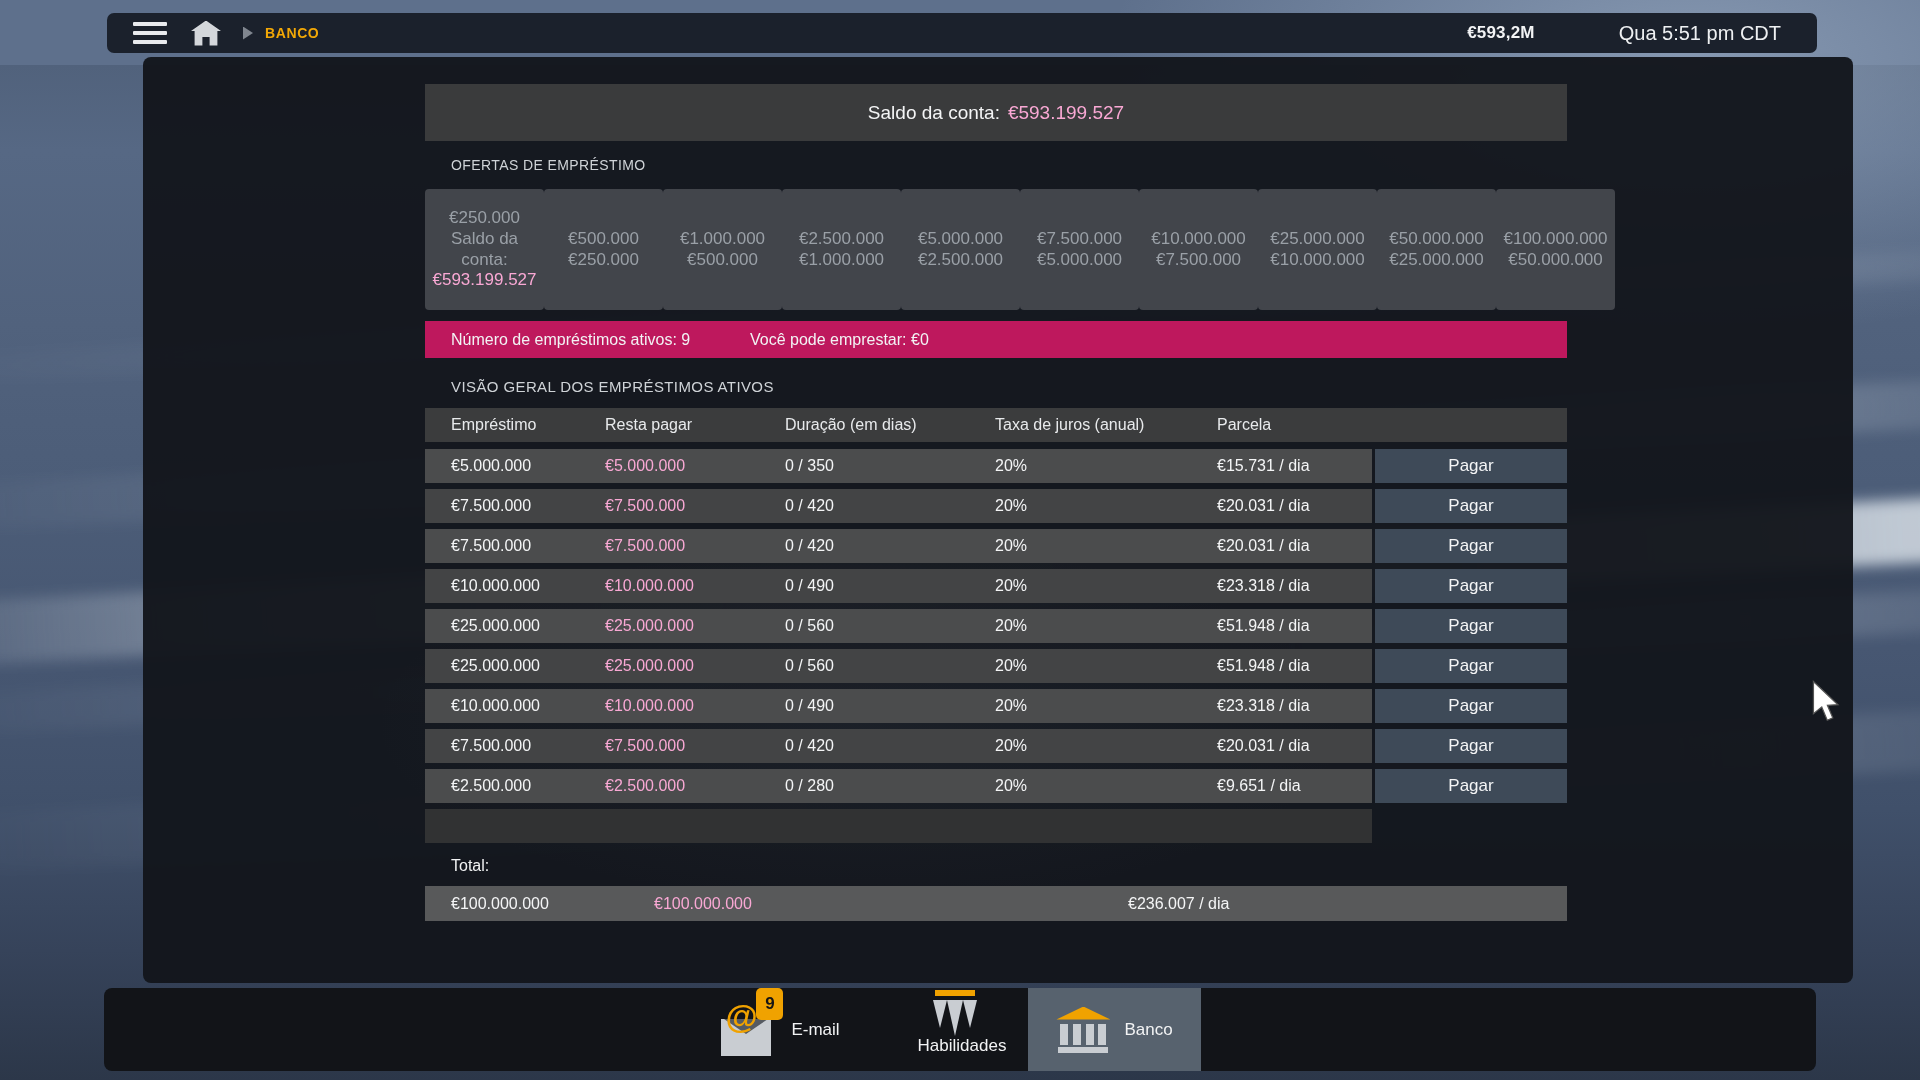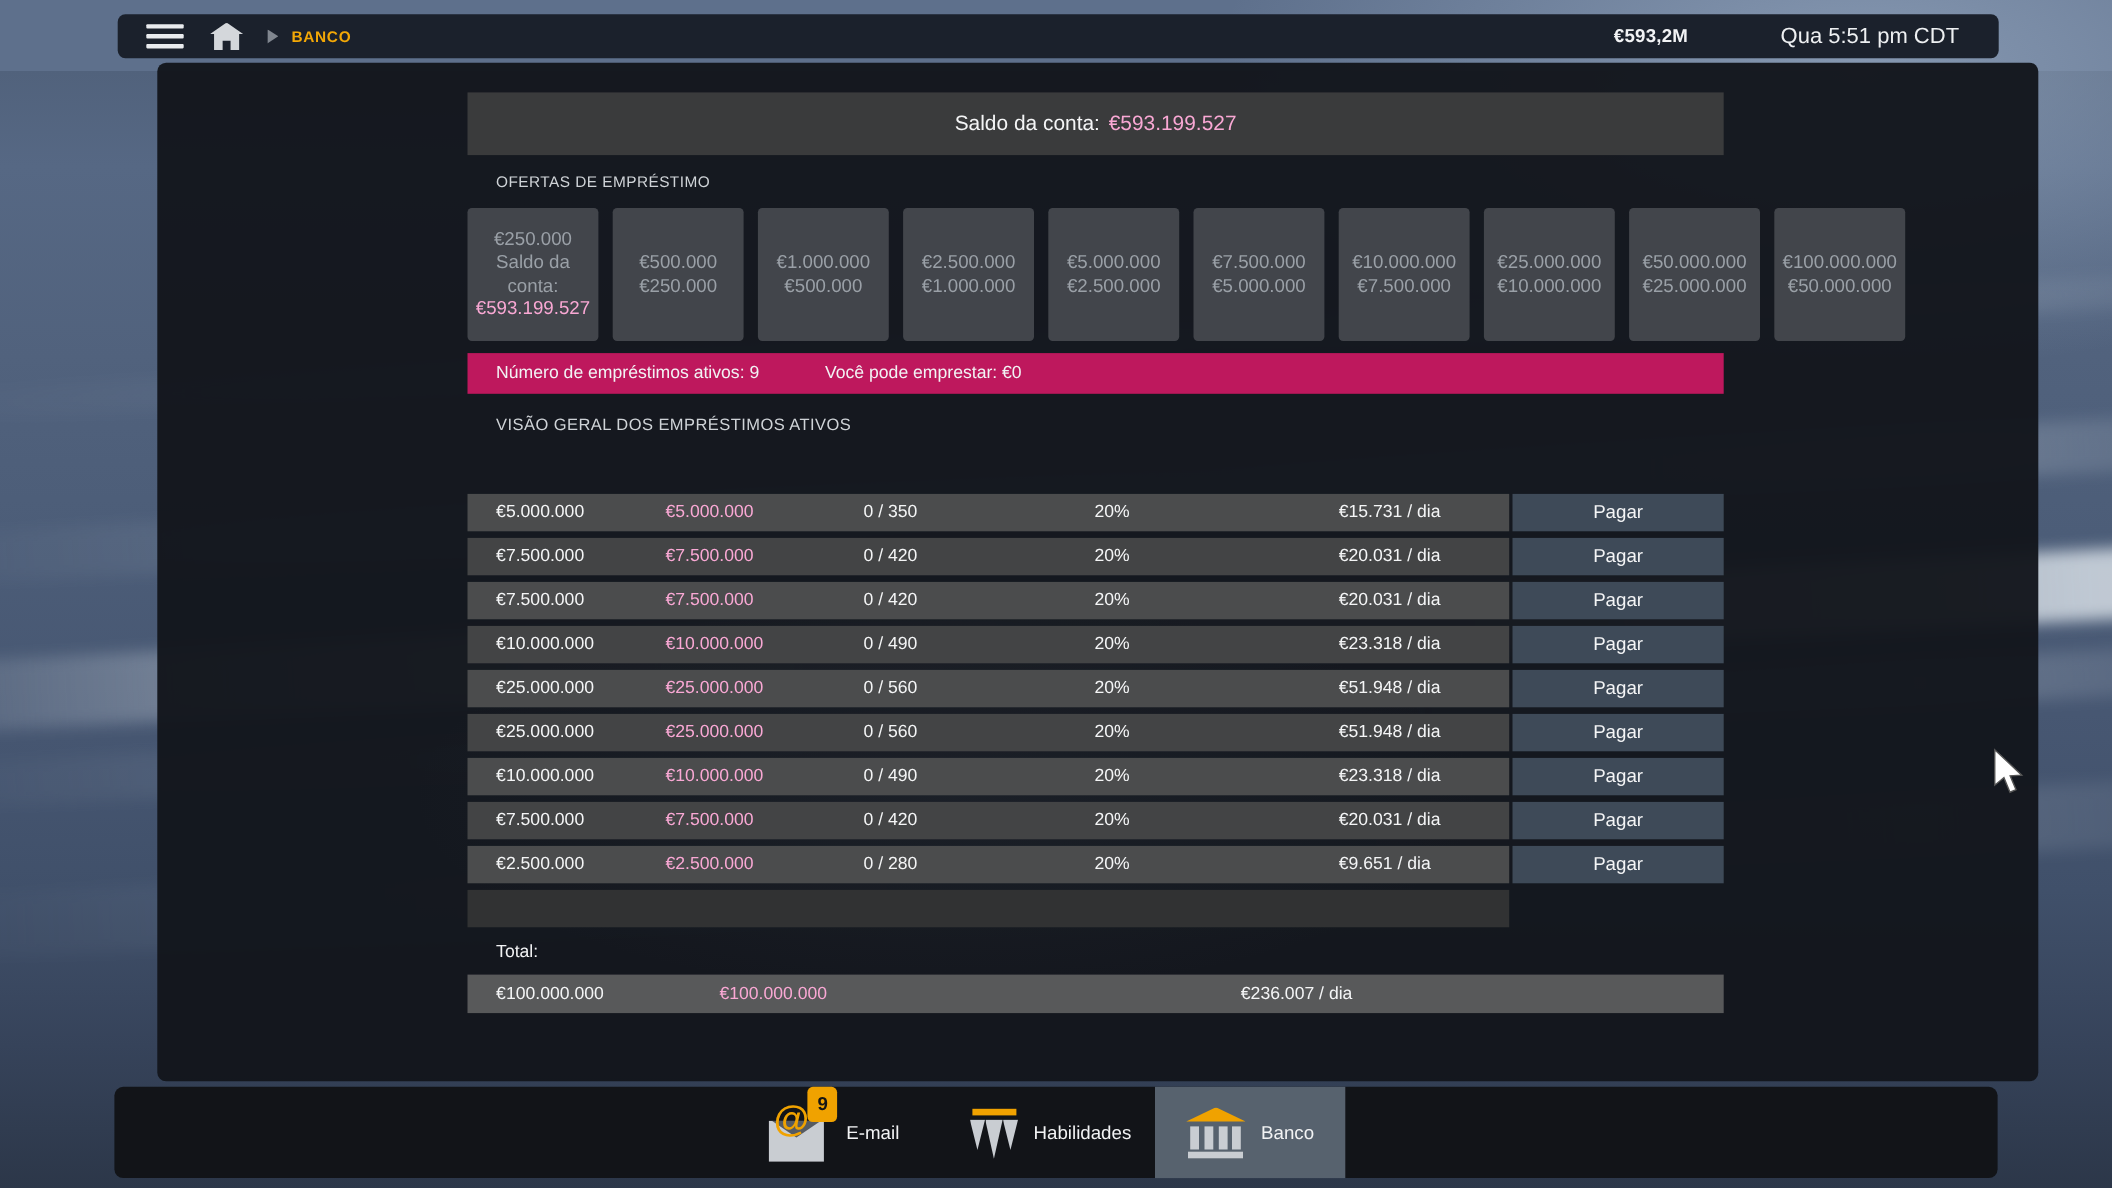--- a/index.html
+++ b/index.html
@@ -43,21 +43,21 @@
 
   .saldo-bar { position:absolute; left:282px; top:27px; width:1142px; height:57px; background:#3a3b3c;
     display:flex; align-items:center; justify-content:center; font-size:19px; color:#f4f5f6; }
   .saldo-bar .accent { margin-left:8px; }
   .accent { color:#f9a8d4; }
 
   .sect-label { position:absolute; left:308px; color:#cfd3d7; font-size:14px; letter-spacing:.4px; }
   .offers-title { top:100px; }
   .table-title { top:321px; font-size:15px; }
 
-  .tiles { position:absolute; left:282px; top:132px; display:flex; gap:13px; }
+  .tiles { position:absolute; left:282px; top:132px; display:flex; }
   .tile { width:119px; height:121px; background:#42454b; border-radius:4px; cursor:pointer;
     display:flex; flex-direction:column; align-items:center; justify-content:center;
     color:#9aa0a7; font-size:17px; line-height:1.22; text-align:center; padding:0 8px; }
   .tile .nowrap { white-space:nowrap; }
 
   .info-bar { position:absolute; left:282px; top:264px; width:1142px; height:37px; background:#be185d;
     display:flex; align-items:center; color:#f2f3f4; font-size:16px; }
   .info-bar .i1 { margin-left:26px; }
   .info-bar .i2 { position:absolute; left:325px; }
 
@@ -79,21 +79,21 @@
   .total-bar { position:absolute; left:282px; top:829px; width:1142px; height:35px; background:#58595a;
     display:grid; grid-template-columns:203px 474px auto; align-items:center; padding-left:26px;
     color:#f4f5f6; font-size:16px; }
 
   
   .dock { position:absolute; left:104px; top:988px; width:1712px; height:83px; z-index:2;
     background:#121418; border-radius:8px; display:flex; align-items:center; justify-content:center; }
   .dock-item { display:flex; align-items:center; height:100%; cursor:pointer; color:#f2f3f4; font-size:17px; }
   .dock-item .lbl { margin-left:14px; }
   .email-item { margin-right:64px; }
-  .skills-item { margin-right:22px; }
+  .skills-item { margin-right:22px;flex-direction:column; }
   .bank-item { background:#57626e; padding:0 28px; }
 
   .env-wrap { position:relative; width:58px; height:52px; }
   .envelope { position:absolute; left:2px; bottom:0; width:50px; height:37px; background:#c9cdd2; }
   .envelope:before { content:""; position:absolute; left:3px; top:0; width:0; height:0;
     border-left:22px solid transparent; border-right:22px solid transparent; border-top:15px solid #565b62; }
   .at-sign { position:absolute; left:6px; top:-4px; color:#f0a200; font-size:33px; font-weight:bold; line-height:1; }
   .mail-badge { position:absolute; right:-6px; top:-16px; width:27px; height:32px; background:#f0a200;
     border-radius:5px; display:flex; align-items:center; justify-content:center;
     color:#151515; font-size:17px; font-weight:bold; }
@@ -196,20 +196,27 @@
       </div>
     </div>
 
   <div class="info-bar">
     <span class="i1">Número de empréstimos ativos: 9</span>
     <span class="i2">Você pode emprestar: €0</span>
   </div>
 
   <div class="sect-label table-title">VISÃO GERAL DOS EMPRÉSTIMOS ATIVOS</div>
 
+  <div class="thead">
+    <span>Empréstimo</span>
+    <span>Resta pagar</span>
+    <span>Duração (em dias)</span>
+    <span>Taxa de juros (anual)</span>
+    <span>Parcela</span>
+  </div>
 
   <div class="rows">
       <div class="loan-row">
         <div class="cells">
           <span>€5.000.000</span>
           <span class="accent">€5.000.000</span>
           <span>0 / 350</span>
           <span>20%</span>
           <span>€15.731 / dia</span>
         </div>

